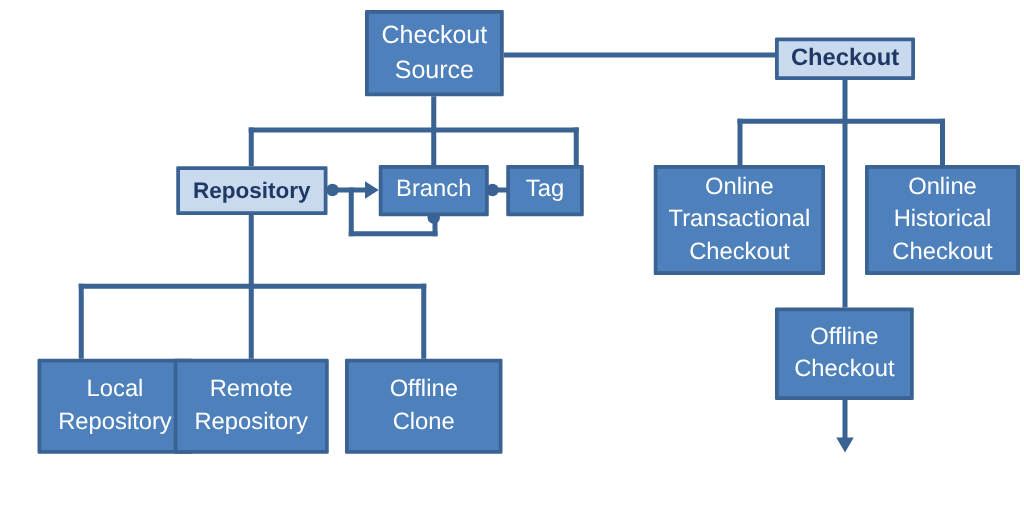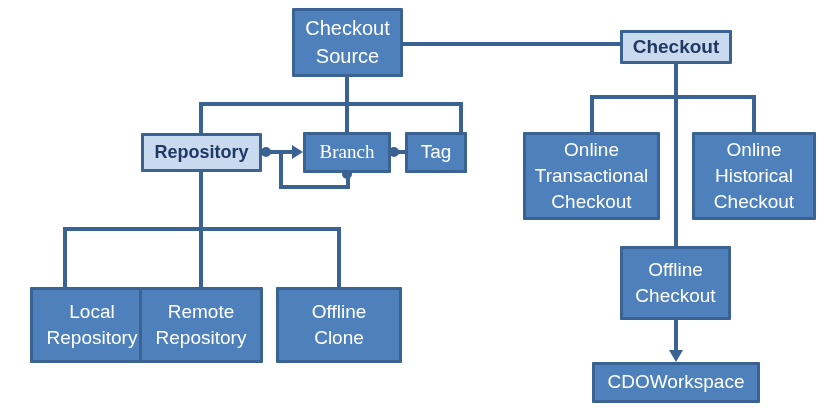--- a/index.html
+++ b/index.html
@@ -118,21 +118,21 @@
   <div class="seg" style="left:674px; top:320px; width:4px; height:31px;"></div>
   <div class="arrow-down" style="left:669px; top:350px;"></div>
 
   <div class="node dark" style="left:292px; top:8px; width:111px; height:69px; font-size:20px;">Checkout
 Source</div>
 
   <div class="node light" style="left:620px; top:30px; width:112px; height:34px;">Checkout</div>
 
   <div class="node light" style="left:141px; top:133px; width:121px; height:39px; font-size:18px;">Repository</div>
 
-  <div class="node dark" style="left:303px; top:132px; width:88px; height:41px;font-family:Liberation Serif, serif;">Branch</div>
+  <div class="node dark" style="left:303px; top:132px; width:88px; height:41px;">Branch</div>
 
   <div class="node dark" style="left:405px; top:132px; width:62px; height:41px;">Tag</div>
 
   <div class="node dark" style="left:523px; top:132px; width:137px; height:88px;">Online
 Transactional
 Checkout</div>
 
   <div class="node dark" style="left:692px; top:132px; width:124px; height:88px;">Online
 Historical
 Checkout</div>
@@ -142,15 +142,14 @@
 
   <div class="node dark" style="left:139px; top:287px; width:124px; height:76px;">Remote
 Repository</div>
 
   <div class="node dark" style="left:276px; top:287px; width:126px; height:76px;">Offline
 Clone</div>
 
   <div class="node dark" style="left:620px; top:246px; width:111px; height:74px;">Offline
 Checkout</div>
 
-  <div class="node dark" style="left:592px; top:362px; width:168px; height:41px;">CDOWorkspace</div>
 
 </div>
 
 </body></html>

